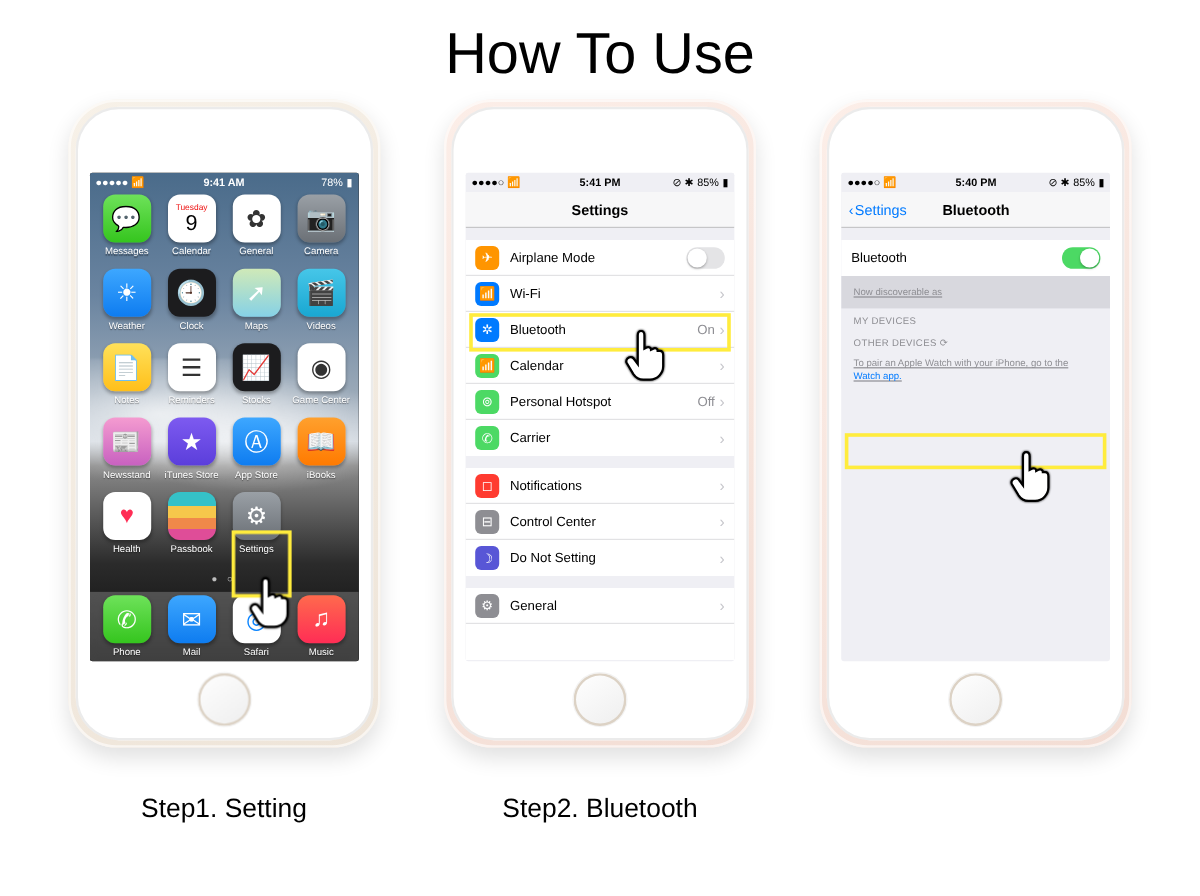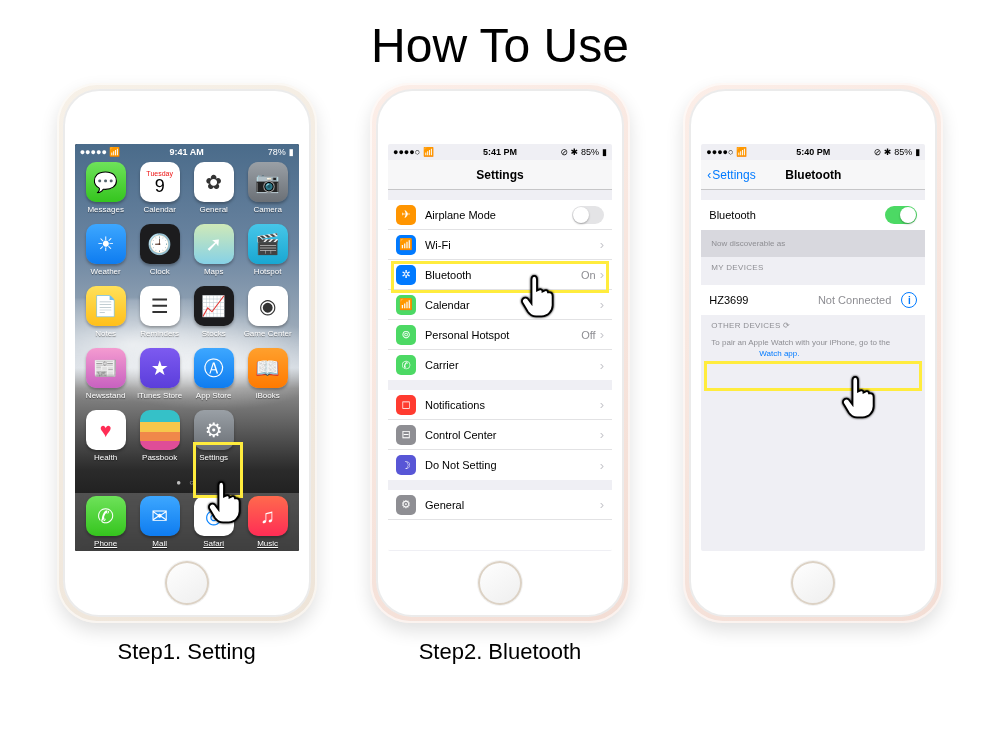--- a/index.html
+++ b/index.html
@@ -8,38 +8,38 @@
   .phones { display:flex; justify-content:space-around; padding:0 30px; }
   .phone-col { display:flex; flex-direction:column; align-items:center; }
   .phone { width:260px; height:540px; border-radius:40px; background:linear-gradient(145deg,#f7f1e8,#eee4d8); box-shadow:0 8px 18px rgba(0,0,0,.12), inset 0 0 0 2px rgba(255,255,255,.6); position:relative; padding:6px; }
   .phone.rose { background:linear-gradient(145deg,#fceee8,#f3ddd4); }
   .phone-inner { width:100%; height:100%; border-radius:36px; background:#fff; position:relative; overflow:hidden; box-shadow:inset 0 0 0 2px rgba(0,0,0,.08); }
   .speaker { position:absolute; top:26px; left:50%; transform:translateX(-50%); width:48px; height:5px; background:#c8c0b5; border-radius:3px; }
   .camera { position:absolute; top:25px; left:50%; transform:translateX(-60px); width:8px; height:8px; background:#999; border-radius:50%; }
   .sensor { position:absolute; top:13px; left:50%; transform:translateX(-4px); width:8px; height:8px; background:#b8b0a6; border-radius:50%; }
   .home { position:absolute; bottom:12px; left:50%; transform:translateX(-50%); width:44px; height:44px; border-radius:50%; background:linear-gradient(145deg,#fff,#eee); box-shadow:inset 0 0 0 2px #dcd2c5, 0 0 0 1px rgba(0,0,0,.05); }
   .screen { position:absolute; top:55px; left:12px; right:12px; bottom:66px; background:#000; border-radius:2px; overflow:hidden; }
-  .caption { font-size:22px; margin-top:16px; }
+  .caption { font-size:22px; margin-top:38px; }
 
   
   .status { height:16px; background:rgba(0,0,0,.0); color:#000; font-size:9px; display:flex; align-items:center; padding:0 5px; justify-content:space-between; position:relative; }
   .status.white { color:#fff; }
   .status .center { position:absolute; left:0; right:0; text-align:center; font-weight:600; }
   .status .right, .status .left { position:relative; z-index:1; display:flex; align-items:center; gap:3px; }
 
   
   .wallpaper { position:absolute; inset:0; background:linear-gradient(180deg,#4a6b8a 0%,#6a84a0 25%,#9aa9b8 45%,#cfd6de 55%,#8b8b8b 60%,#2b2b2b 80%,#0a0a0a 100%); }
   .wallpaper::after { content:""; position:absolute; top:38%; left:-10%; right:-10%; height:28%; background:radial-gradient(ellipse at 30% 40%, rgba(255,255,255,.7), rgba(255,255,255,0) 60%), radial-gradient(ellipse at 60% 55%, rgba(255,255,255,.6), rgba(255,255,255,0) 55%); filter:blur(1px); }
   .grid { position:absolute; top:18px; left:6px; right:6px; display:grid; grid-template-columns:repeat(4,1fr); gap:10px 4px; }
   .app { display:flex; flex-direction:column; align-items:center; }
   .ic { width:40px; height:40px; border-radius:10px; box-shadow:0 2px 3px rgba(0,0,0,.3); display:flex; align-items:center; justify-content:center; font-size:20px; color:#fff; }
   .app .lbl { color:#fff; font-size:8px; margin-top:3px; text-shadow:0 1px 1px rgba(0,0,0,.5); white-space:nowrap; }
   .dots { position:absolute; bottom:64px; left:0; right:0; text-align:center; color:rgba(255,255,255,.7); font-size:8px; letter-spacing:3px; }
   .dock { position:absolute; bottom:0; left:0; right:0; height:58px; background:rgba(255,255,255,.22); backdrop-filter:blur(4px); display:flex; justify-content:space-around; align-items:center; padding:0 4px; }
-  .dock .app .lbl { font-size:8px;text-decoration:underline; }
+  .dock .app .lbl { font-size:8px; }
 
   
   .green { background:linear-gradient(#6ee25a,#35c51e); }
   .white-ic { background:#fff; color:#333; }
   .yellow { background:linear-gradient(#ffe15a,#ffbf1a); color:#fff; }
   .grey { background:linear-gradient(#9aa0a6,#6b7076); }
   .blue { background:linear-gradient(#3da7ff,#0e7cf0); }
   .dark { background:#1c1c1e; }
   .purple { background:linear-gradient(#7d5af0,#5b3edb); }
   .cyan { background:linear-gradient(#46c6e8,#19a7d2); }
@@ -68,22 +68,22 @@
   .row .rtxt { flex:1; color:#000; }
   .row .rval { color:#8e8e93; font-size:11px; margin-right:4px; }
   .row .chev { color:#c7c7cc; font-size:13px; }
   .toggle { width:32px; height:18px; border-radius:9px; background:#e4e4e6; position:relative; }
   .toggle.on { background:#4cd964; }
   .toggle::after { content:""; position:absolute; width:16px; height:16px; background:#fff; border-radius:50%; top:1px; left:1px; box-shadow:0 1px 2px rgba(0,0,0,.3); }
   .toggle.on::after { left:15px; }
 
   
   .sect-lbl { font-size:8px; color:#8e8e93; padding:6px 10px 3px; text-transform:uppercase; letter-spacing:.3px; }
-  .hint { font-size:8px; color:#8e8e93; padding:4px 10px; line-height:1.4; }
-  .hint a { color:#007aff; text-decoration:none;margin-left:48px; }
+  .hint { font-size:8px; color:#8e8e93; padding:4px 10px; line-height:1.4;text-decoration:underline; }
+  .hint a { color:#007aff; text-decoration:none; }
   .info-ic { width:16px; height:16px; border:1.5px solid #007aff; border-radius:50%; color:#007aff; display:flex; align-items:center; justify-content:center; font-size:10px; font-weight:600; margin-left:6px; }
 </style>
 </head>
 <body>
 
 <div class="title">How To Use</div>
 
 <div class="phones">
 
   <div class="phone-col">
@@ -133,21 +133,21 @@
             <div class="app">
                 <div class="ic dark">🕘</div>
                 <div class="lbl">Clock</div>
               </div>
             <div class="app">
                 <div class="ic" style="background:linear-gradient(#cfe9b8,#86d1e6)">➚</div>
                 <div class="lbl">Maps</div>
               </div>
             <div class="app">
                 <div class="ic cyan">🎬</div>
-                <div class="lbl">Hotspot</div>
+                <div class="lbl">Videos</div>
               </div>
 
             <div class="app">
                 <div class="ic yellow">📄</div>
                 <div class="lbl">Notes</div>
               </div>
             <div class="app">
                 <div class="ic white-ic">☰</div>
                 <div class="lbl">Reminders</div>
               </div>
@@ -339,27 +339,20 @@
           </div>
           <div class="list">
             <div class="group">
               <div class="row">
                 <span class="rtxt">Bluetooth</span>
                 <div class="toggle on"></div>
               </div>
             </div>
             <div class="hint" style="background:#d8d8de;padding:8px 10px">Now discoverable as</div>
             <div class="sect-lbl">MY DEVICES</div>
-            <div class="group" id="g3a">
-                <div class="row">
-                  <span class="rtxt">HZ3699</span>
-                  <span class="rval">Not Connected</span>
-                  <span class="info-ic">i</span>
-                </div>
-              </div>
             <div class="sect-lbl"><span>OTHER DEVICES</span> <span>⟳</span></div>
             <div class="hint"><span>To pair an Apple Watch with your iPhone, go to the </span><br><a>Watch app.</a></div>
           </div>
           <div class="hl-box" style="top:217px; left:3px; right:3px; height:30px;"></div>
           <div class="cursor" style="top:231px; left:138px;">
             <svg viewBox="0 0 40 50">
                 <path d="M14 6c0-2 1-4 3-4s3 2 3 4v12l2-1c2-1 4 0 4 2l2-1c2-1 4 0 4 2l2 0c2 0 3 2 3 4v10c0 6-5 12-12 12h-6c-4 0-7-2-9-5l-6-10c-1-2 0-4 2-5s4 0 5 2l3 4V6z" fill="#fff" stroke="#000" stroke-width="2"></path>
               </svg>
           </div>
         </div>

